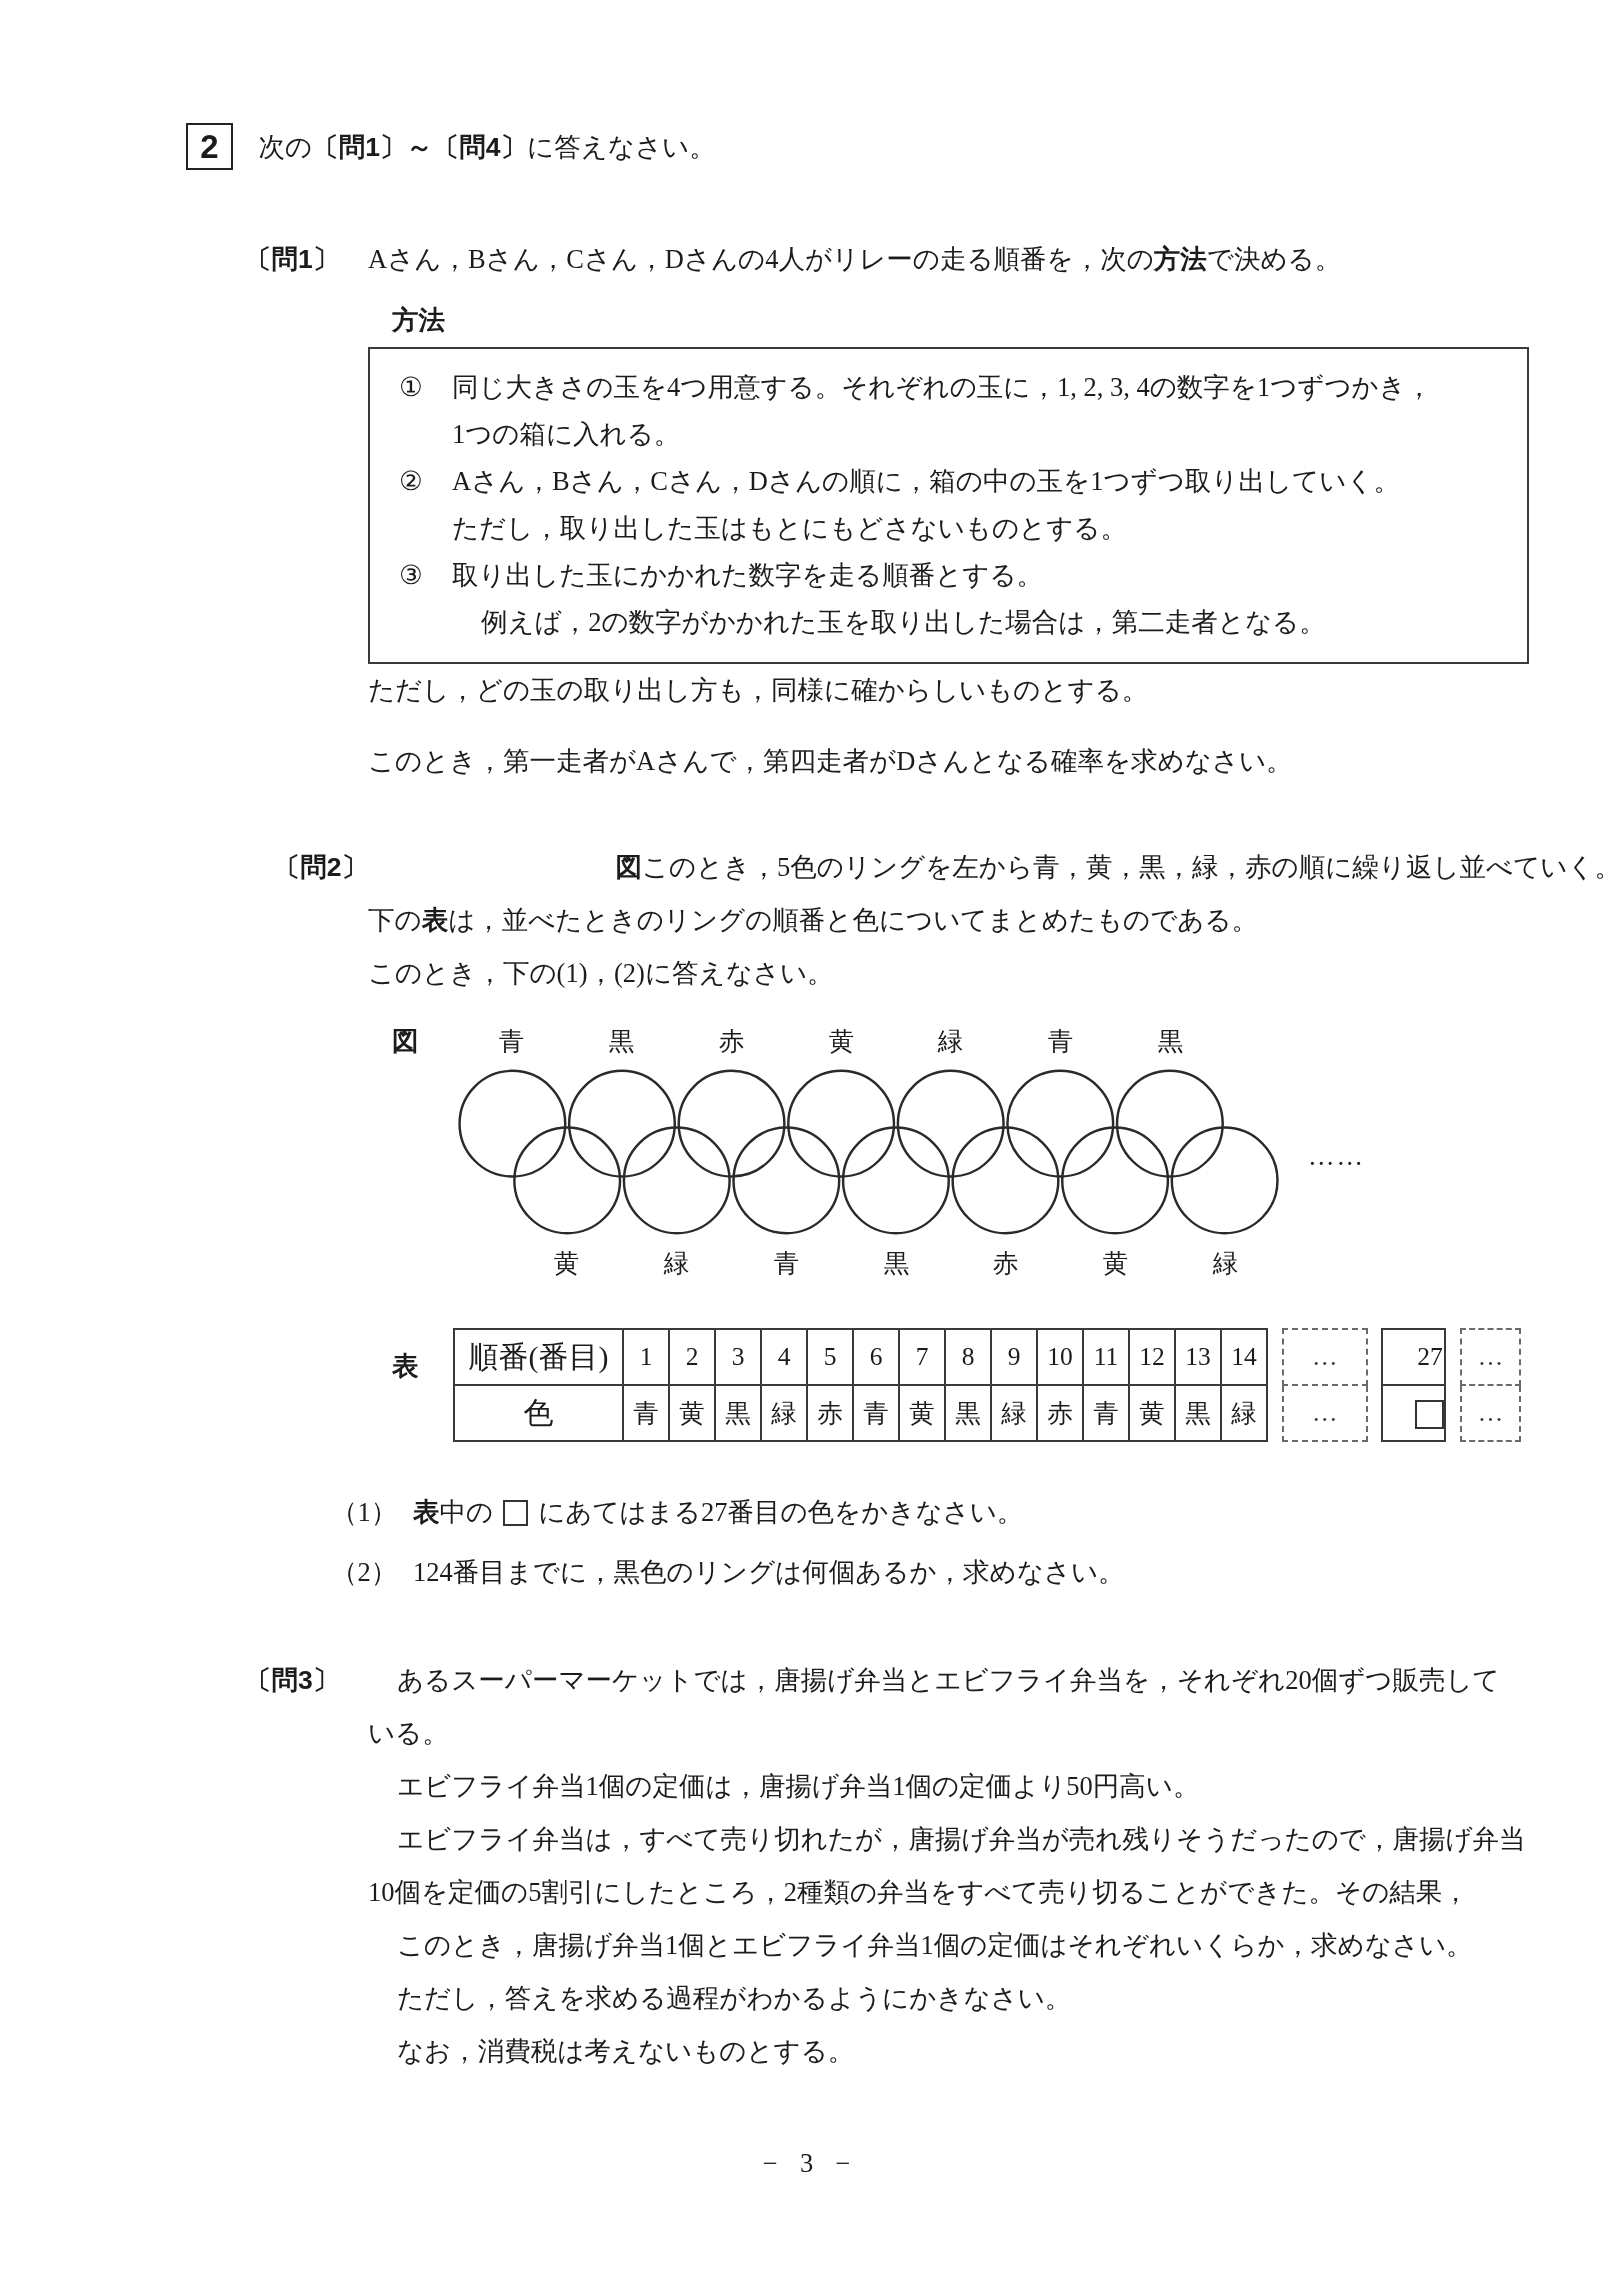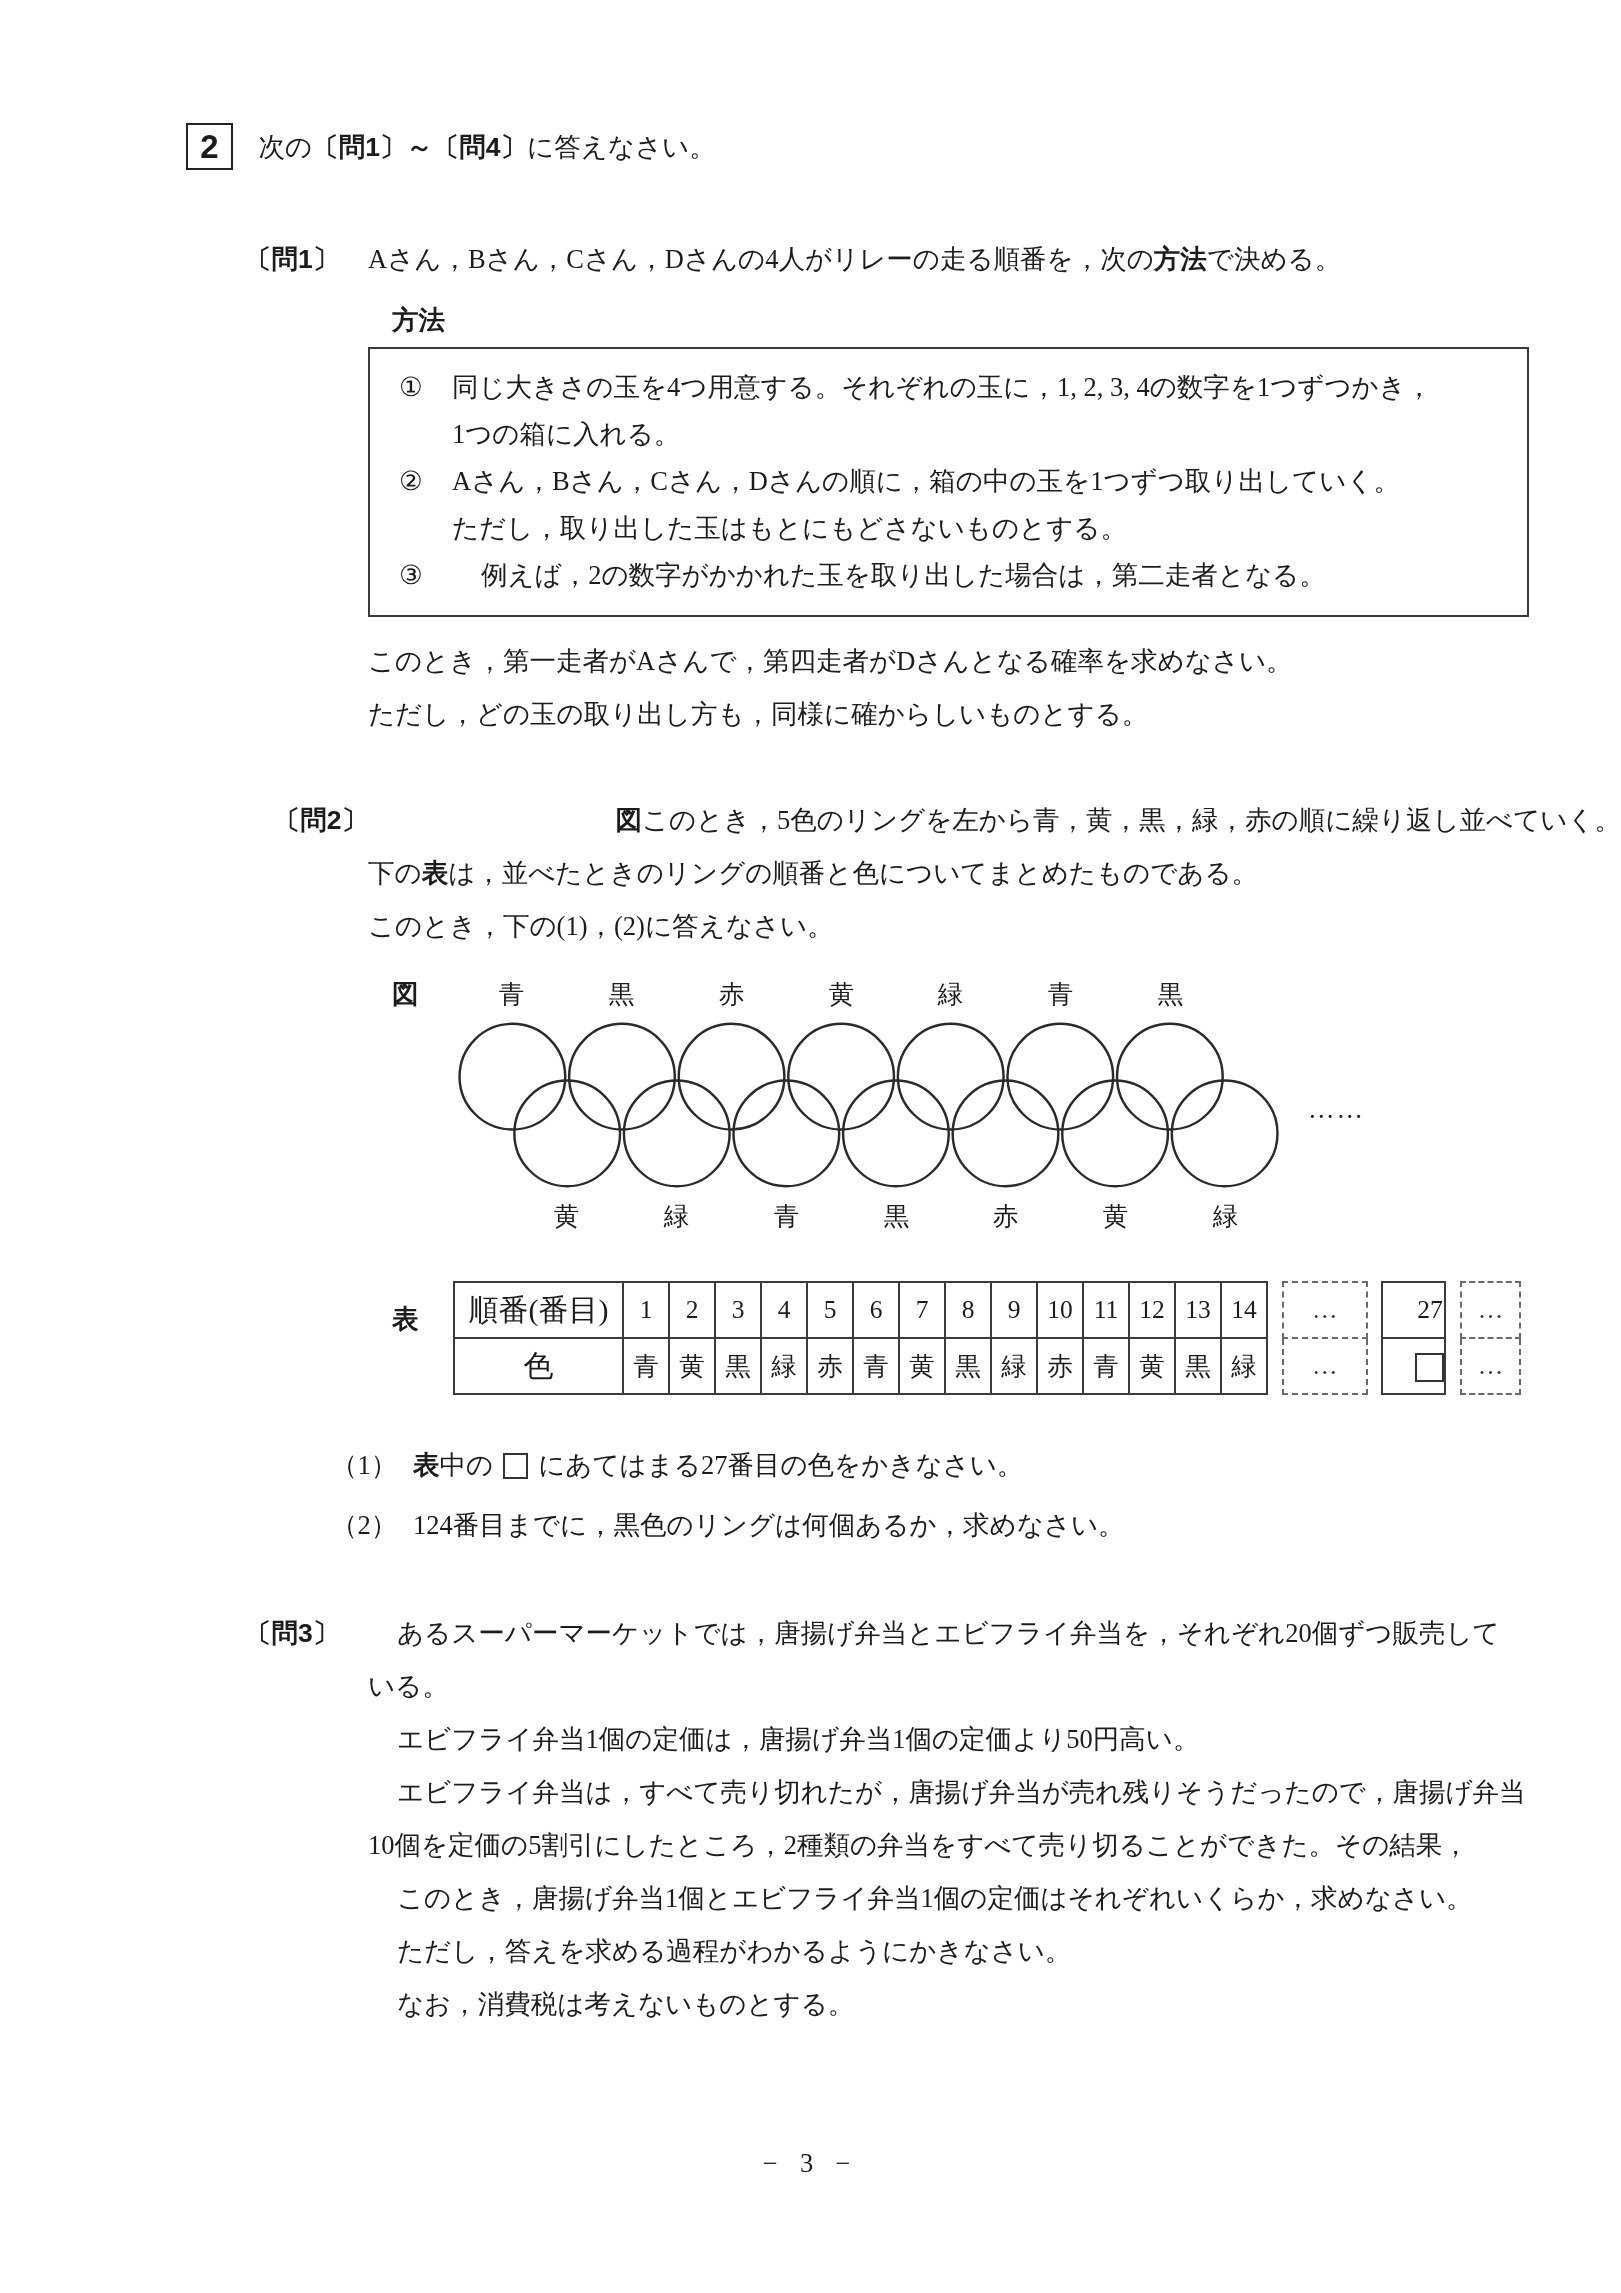--- a/index.html
+++ b/index.html
@@ -102,27 +102,28 @@
       <div class="step">
         <span class="marker">②</span>
         <div class="step-lines">
           <div>Aさん，Bさん，Cさん，Dさんの順に，箱の中の玉を1つずつ取り出していく。</div>
           <div>ただし，取り出した玉はもとにもどさないものとする。</div>
         </div>
       </div>
       <div class="step">
         <span class="marker">③</span>
         <div class="step-lines">
+          <div>取り出した玉にかかれた数字を走る順番とする。</div>
           <div class="indent1">例えば，2の数字がかかれた玉を取り出した場合は，第二走者となる。</div>
         </div>
       </div>
     </div>
 
+    <p class="bodyline">ただし，どの玉の取り出し方も，同様に確からしいものとする。</p>
     <p class="bodyline closing-first">このとき，第一走者がAさんで，第四走者がDさんとなる確率を求めなさい。</p>
-    <p class="bodyline">ただし，どの玉の取り出し方も，同様に確からしいものとする。</p>
   </section>
 
   <section>
     <div class="qline q2-top">
       <span class="qlabel">〔問2〕</span>
       <p class="qtext">
         <span class="b">図</span><span>このとき，5色のリングを左から青，黄，黒，緑，赤の順に繰り返し並べていく。</span>
       </p>
     </div>
     <p class="bodyline">

